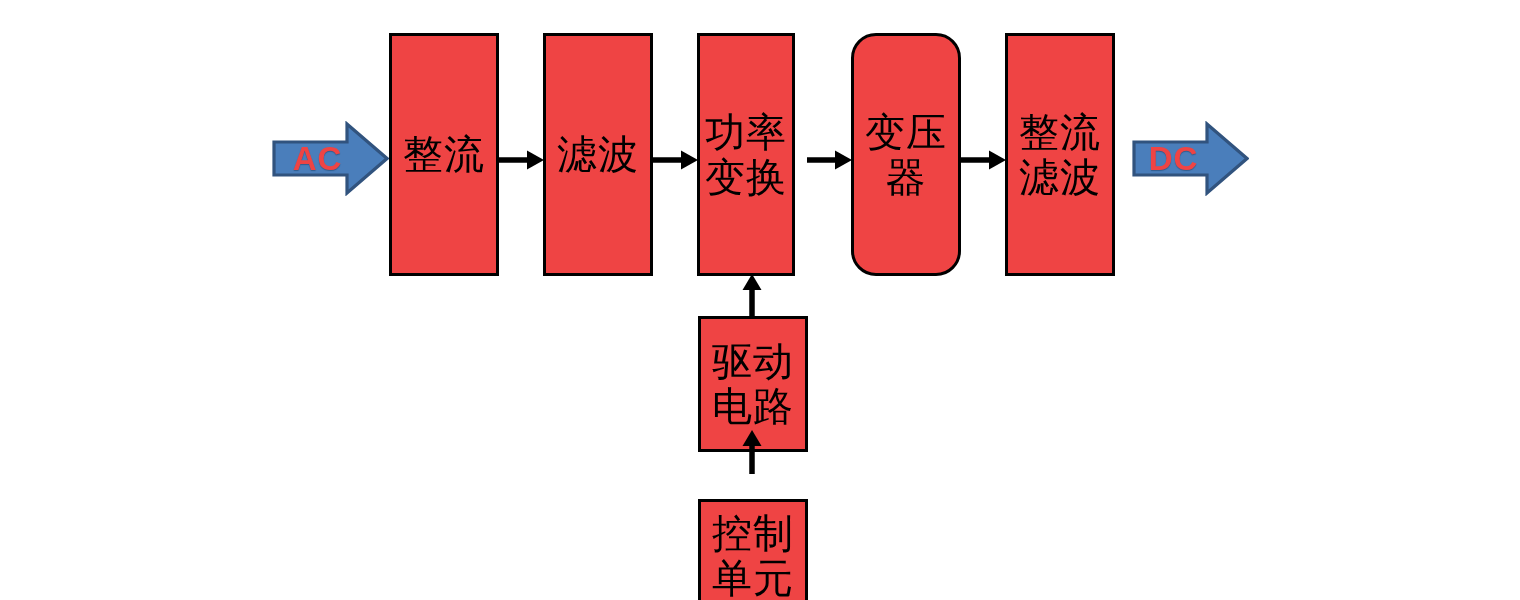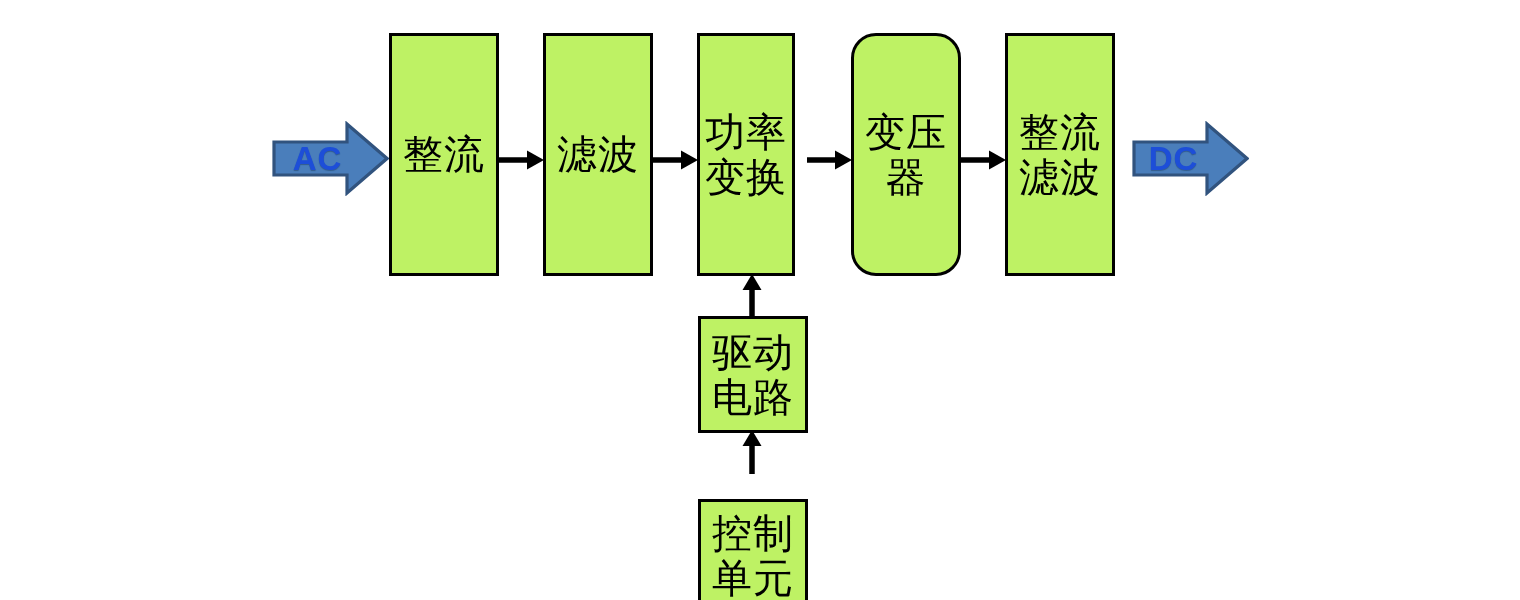--- a/index.html
+++ b/index.html
@@ -15,21 +15,21 @@
     width: 1520px;
     height: 600px;
     background: #ffffff;
     overflow: hidden;
   }
 
   
   .block {
     position: absolute;
     box-sizing: border-box;
-    background: #bef264;
+    background: #ef4444;
     border: 3px solid #000000;
     display: flex;
     align-items: center;
     justify-content: center;
   }
   .block-label {
     font-family: "DejaVu Serif", "Liberation Serif", serif;
     font-size: 40px;
     line-height: 1.12;
     color: #000000;
@@ -53,21 +53,21 @@
   .banner-text {
     position: absolute;
     top: 0; left: 0;
     width: 100%; height: 100%;
     display: flex;
     align-items: center;
     justify-content: center;
     font-family: "Liberation Sans", "DejaVu Sans", sans-serif;
     font-size: 33px;
     font-weight: bold;
-    color: #1d4ed8;
+    color: #ef4444;
     letter-spacing: 1px;
     padding-right: 26px;
     box-sizing: border-box;
     text-shadow: 0 1px 1px rgba(20,50,85,0.45);
     pointer-events: none;
   }
 </style>
 </head>
 <body>
 
@@ -138,21 +138,21 @@
     <div class="banner-text">DC</div>
   </div>
 
   <div class="conn" style="left:739px; top:274px; width:26px; height:44px;">
     <svg width="26" height="44" viewBox="0 0 26 44">
       <line x1="13" y1="44" x2="13" y2="14" stroke="#000000" stroke-width="5.5"></line>
       <polygon points="3.5,16 13,0 22.5,16" fill="#000000"></polygon>
     </svg>
   </div>
 
-  <div class="block" style="left:698px; top:316px; width:110px; height:117px;">
+  <div class="block" style="left:698px; top:316px; width:110px; height:136px;">
     <div class="block-label">驱动
 电路</div>
   </div>
 
   <div class="conn" style="left:739px; top:430px; width:26px; height:44px;">
     <svg width="26" height="44" viewBox="0 0 26 44">
       <line x1="13" y1="44" x2="13" y2="14" stroke="#000000" stroke-width="5.5"></line>
       <polygon points="3.5,16 13,0 22.5,16" fill="#000000"></polygon>
     </svg>
   </div>

